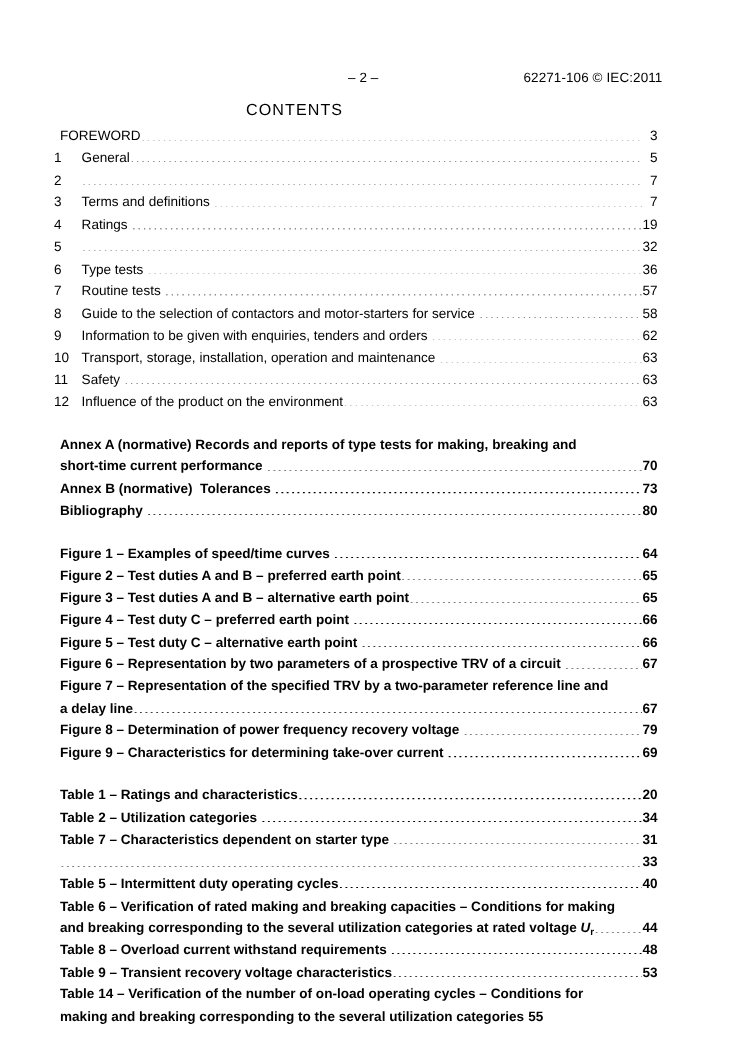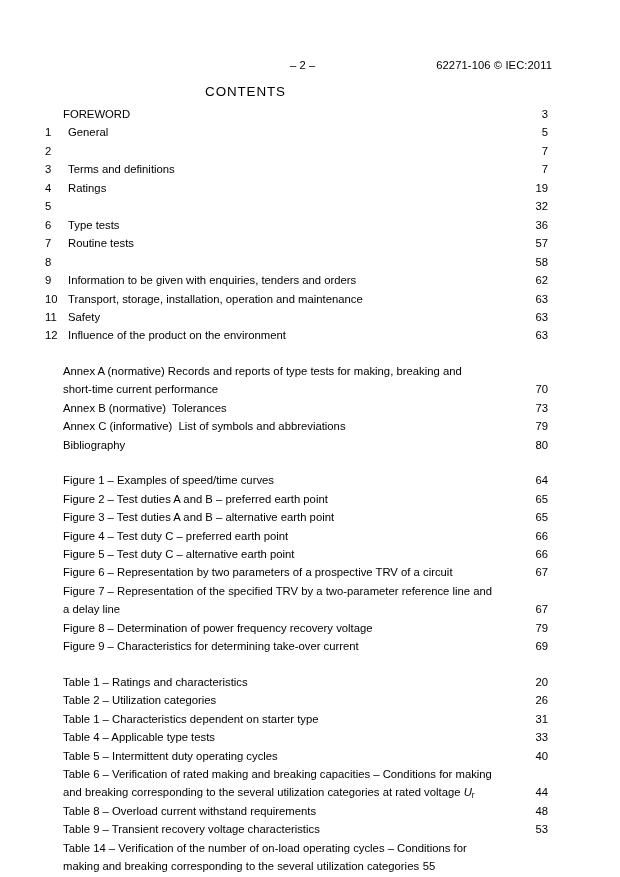--- a/index.html
+++ b/index.html
@@ -61,39 +61,40 @@
   
   .toc {
     position: absolute;
     top: 105px;
     left: 45px;
     width: 503px;
   }
 
   .toc-block + .toc-block {
     margin-top: 17px;
+    font-weight: bold;
   }
 
   .entry {
     position: relative;
     display: flex;
     align-items: flex-start;
     font-size: 11.3px;
     line-height: 18.45px;
     width: 100%;
   }
 
   
   .num {
     flex: 0 0 23px;
     width: 23px;
     text-align: left;
     white-space: nowrap;
   }
-  .entry.no-num .body { margin-left: 18px; }
+  .entry.no-num .body { margin-left: 5px; }
 
   .body {
     flex: 1 1 auto;
     min-width: 0;
   }
 
   
   .ln {
     display: flex;
     align-items: baseline;
@@ -227,20 +228,21 @@
               <span class="label">Routine tests </span>
               <span class="leader"></span>
               <span class="pg">57</span>
             </div>
           </div>
         </div>
         <div class="entry">
           <span class="num">8</span>
           <div class="body">
             <div class="ln">
+              <span class="label">Guide to the selection of contactors and motor-starters for service </span>
               <span class="leader"></span>
               <span class="pg">58</span>
             </div>
           </div>
         </div>
         <div class="entry">
           <span class="num">9</span>
           <div class="body">
             <div class="ln">
               <span class="label">Information to be given with enquiries, tenders and orders </span>
@@ -298,29 +300,20 @@
             <div class="ln">
               <span class="label">Annex B (normative)  Tolerances </span>
               <span class="leader"></span>
               <span class="pg">73</span>
             </div>
           </div>
         </div>
         <div class="entry no-num">
           <div class="body">
             <div class="ln">
-              <span class="label">Annex C (informative)  List of symbols and abbreviations</span>
-              <span class="leader"></span>
-              <span class="pg">79</span>
-            </div>
-          </div>
-        </div>
-        <div class="entry no-num">
-          <div class="body">
-            <div class="ln">
               <span class="label">Bibliography </span>
               <span class="leader"></span>
               <span class="pg">80</span>
             </div>
           </div>
         </div>
       </div>
       <div class="toc-block">
         <div class="entry no-num">
           <div class="body">
@@ -415,37 +408,36 @@
               <span class="leader"></span>
               <span class="pg">20</span>
             </div>
           </div>
         </div>
         <div class="entry no-num">
           <div class="body">
             <div class="ln">
               <span class="label">Table 2 – Utilization categories </span>
               <span class="leader"></span>
-              <span class="pg">26</span>
-            </div>
-          </div>
-        </div>
-        <div class="entry no-num">
-          <div class="body">
-            <div class="ln">
-              <span class="label">Table 1 – Characteristics dependent on starter type </span>
+              <span class="pg">34</span>
+            </div>
+          </div>
+        </div>
+        <div class="entry no-num">
+          <div class="body">
+            <div class="ln">
+              <span class="label">Table 7 – Characteristics dependent on starter type </span>
               <span class="leader"></span>
               <span class="pg">31</span>
             </div>
           </div>
         </div>
         <div class="entry no-num">
           <div class="body">
             <div class="ln">
-              <span class="label">Table 4 – Applicable type tests </span>
               <span class="leader"></span>
               <span class="pg">33</span>
             </div>
           </div>
         </div>
         <div class="entry no-num">
           <div class="body">
             <div class="ln">
               <span class="label">Table 5 – Intermittent duty operating cycles</span>
               <span class="leader"></span>

